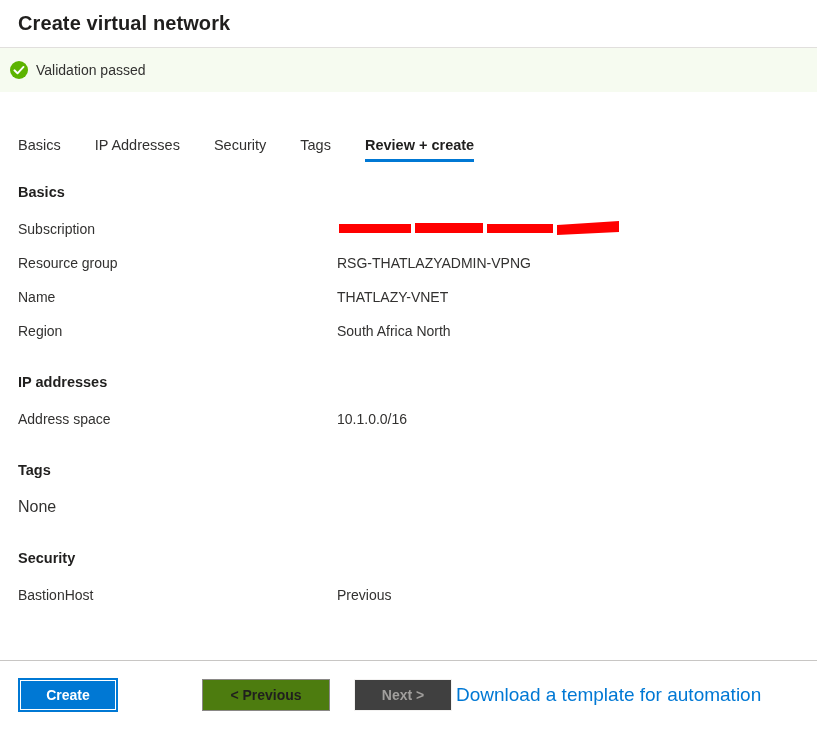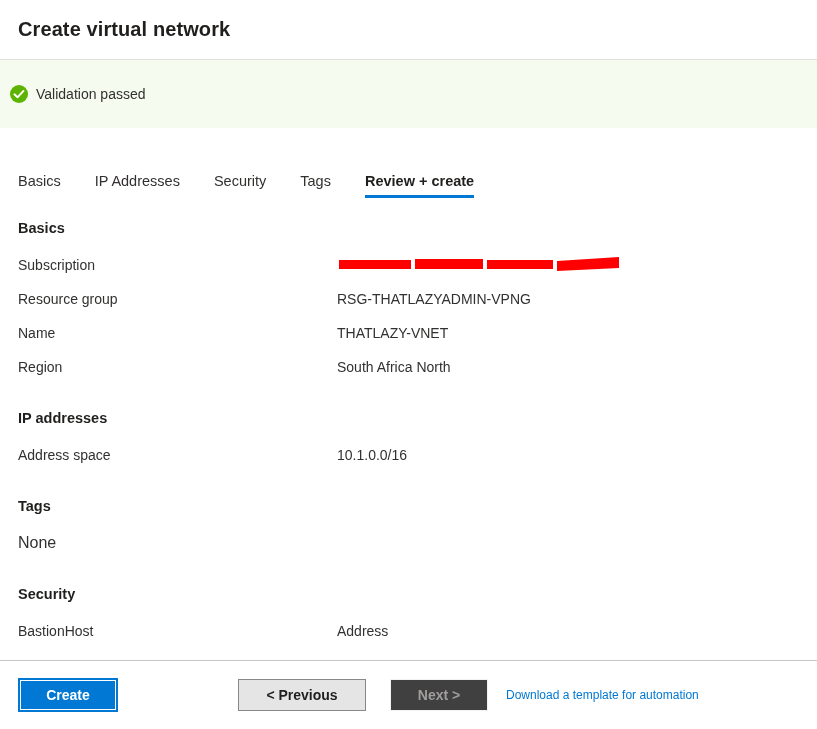--- a/index.html
+++ b/index.html
@@ -11,38 +11,38 @@
     height: 729px;
     background: #ffffff;
     font-family: "Liberation Sans", sans-serif;
     color: #323130;
     overflow: hidden;
     position: relative;
   }
 
   
   .title-bar {
-    height: 60px;
+    height: 48px;
     box-sizing: border-box;
     border-bottom: 1px solid #e1dfdd;
     display: flex;
     align-items: center;
     padding-left: 18px;
     background: #ffffff;
   }
   .page-title {
     font-size: 20px;
     font-weight: 600;
     color: #201f1e;
     letter-spacing: 0.1px;
   }
 
   
   .validation-banner {
-    height: 68px;
+    height: 44px;
     box-sizing: border-box;
     background: #f6fbf0;
     display: flex;
     align-items: center;
     padding-left: 10px;
   }
   .check-icon {
     width: 18px;
     height: 18px;
     flex: 0 0 18px;
@@ -182,40 +182,40 @@
     background: #0078d4;
     color: #ffffff;
     border: 1px solid #0078d4;
     outline: 1px solid #ffffff;
     outline-offset: -3px;
     font-weight: 700;
     min-width: 100px;
     height: 34px;
   }
   .btn-previous {
-    background: #e5e5e5;
+    background: #4d7c0f;
     color: #201f1e;
     border: 1px solid #8a8886;
     font-weight: 700;
     min-width: 128px;
-    margin-left: 120px;
+    margin-left: 84px;
   }
   .btn-next {
     background: #404040;
     color: #a19f9d;
     border: 1px solid #f3f2f1;
     font-weight: 700;
     min-width: 98px;
     margin-left: 24px;
     cursor: default;
   }
   .template-link {
     color: #0078d4;
-    font-size: 12px;
-    margin-left: 18px;
+    font-size: 19px;
+    margin-left: 4px;
     text-decoration: none;
     cursor: pointer;
   }
 </style>
 </head>
 <body>
 
 <div class="title-bar">
   <div class="page-title">Create virtual network</div>
 </div>
@@ -279,21 +279,21 @@
 
 
   <div class="section-heading spaced">Tags</div>
 
   <div class="plain-row">None</div>
 
   <div class="section-heading spaced">Security</div>
 
   <div class="kv-row">
     <div class="kv-label">BastionHost</div>
-    <div class="kv-value">Address</div>
+    <div class="kv-value">Previous</div>
   </div>
 
 </div>
 
 <div class="footer-divider"></div>
 
 <div class="footer">
   <button class="btn btn-create">Create</button>
   <button class="btn btn-previous">&lt; Previous</button>
   <button class="btn btn-next">Next &gt;</button>

